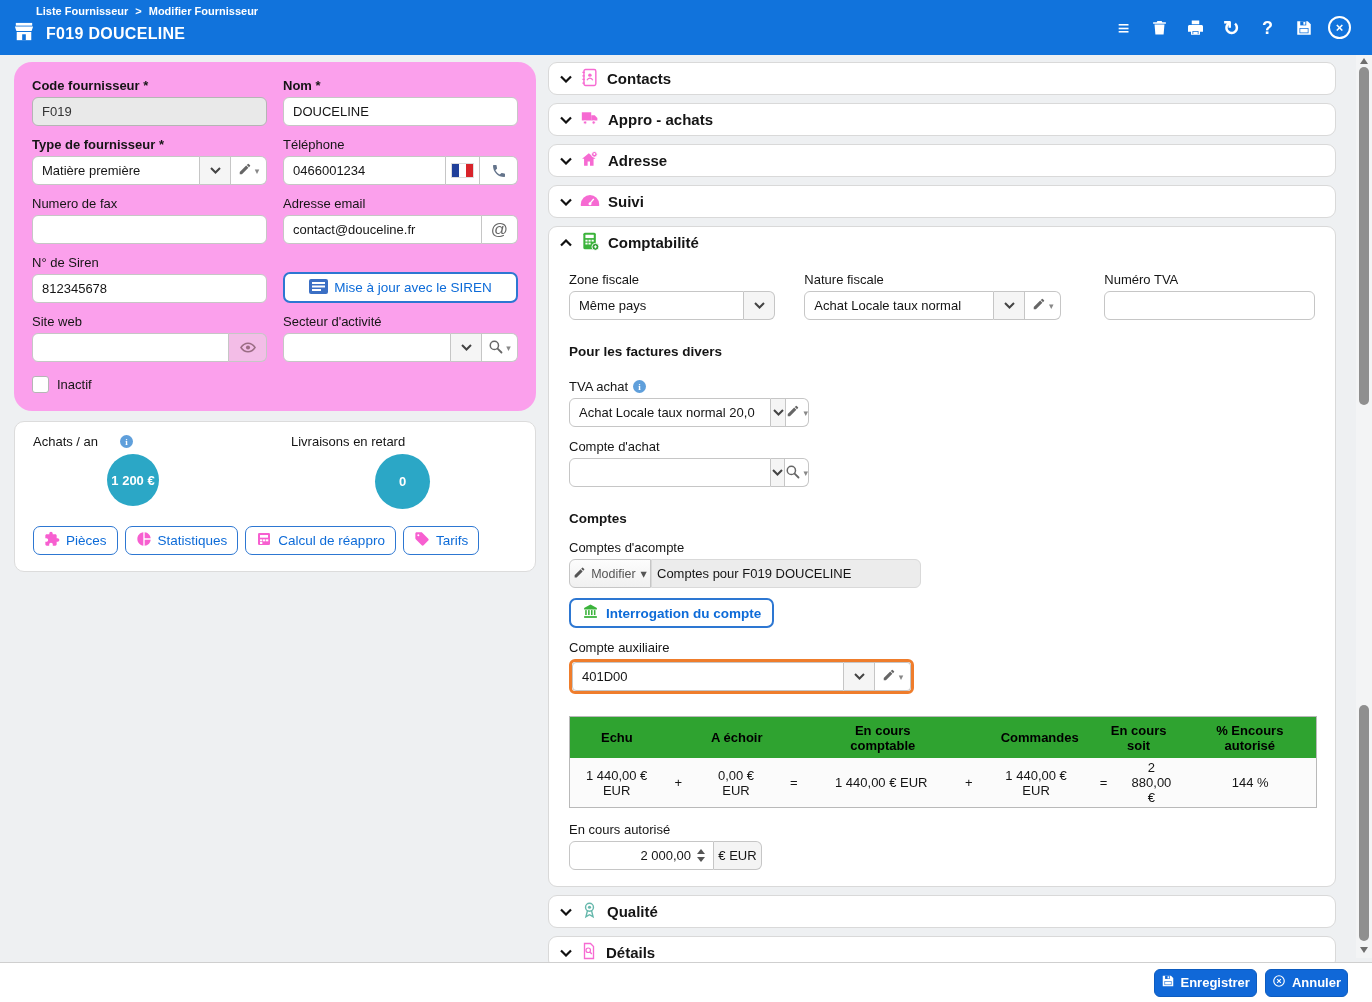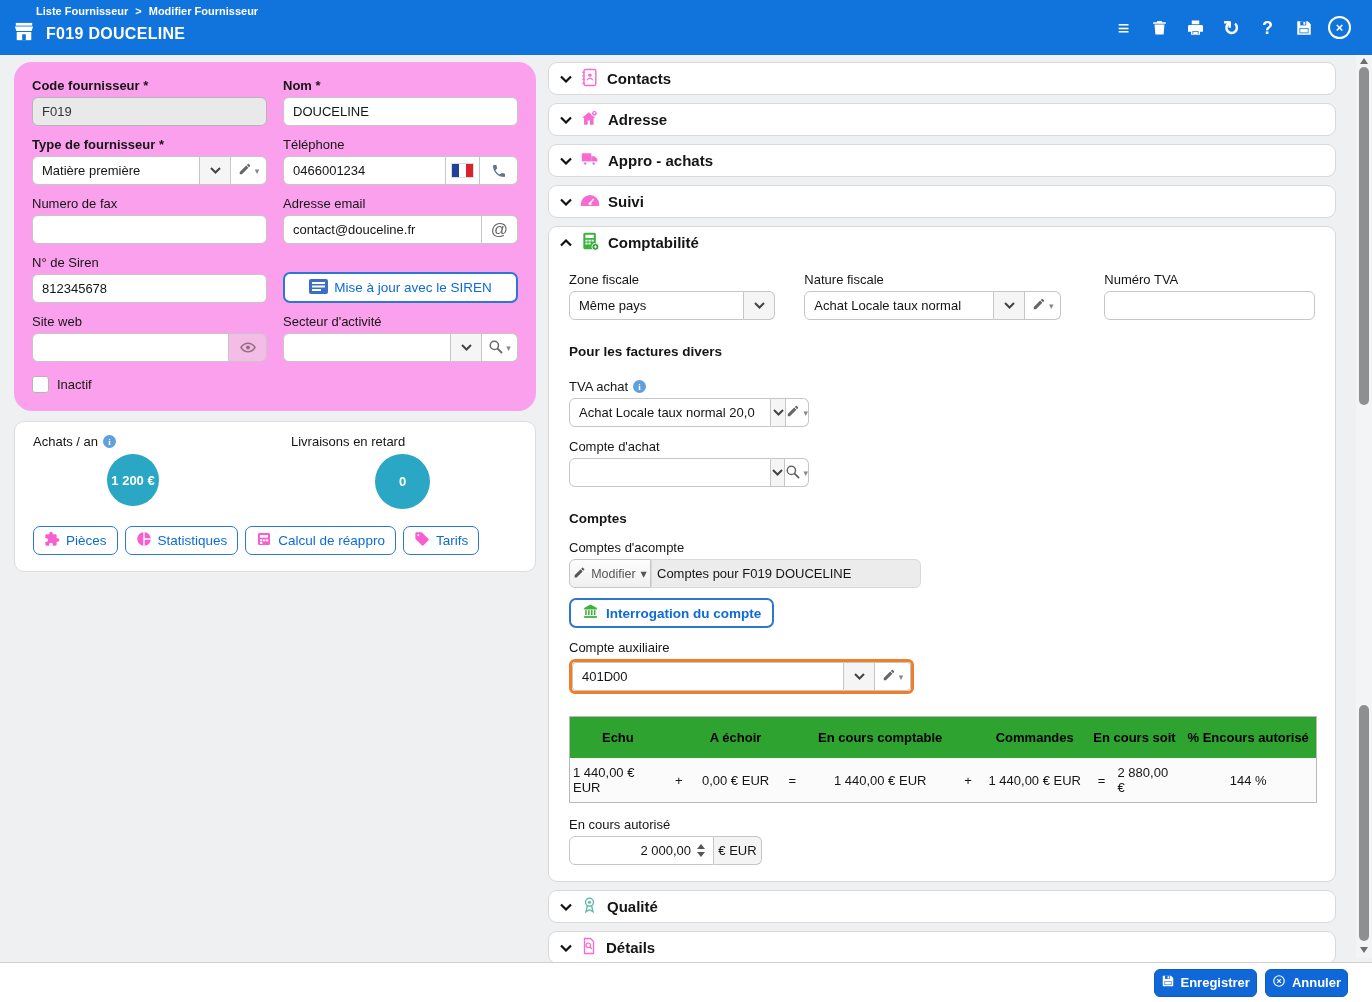--- a/index.html
+++ b/index.html
@@ -29,21 +29,21 @@
   .ig>:last-child{border-radius:0 6px 6px 0}
   .chevbox{width:31px;justify-content:center;background:#f5f5f5}
   .sfx{width:36px;justify-content:center;gap:3px}
   .sfx .caret{color:#888;font-size:9px}
   .sfx-pink{background:#f3bde7;width:38px;justify-content:center}
   .check-row{display:flex;align-items:center;gap:8px;margin-top:14px}
   .checkbox{width:15px;height:15px;border:1px solid #b5b5b5;border-radius:3px;background:#fff}
 
   .stats-panel{margin-top:10px;background:#fff;border:1px solid #dcdcdc;border-radius:10px;padding:12px 18px 16px}
   .stats-grid{display:grid;grid-template-columns:1fr 1fr}
-  .stat-label{display:flex;align-items:center;gap:5px;font-size:13px}
+  .stat-label{display:flex;align-items:center;gap:22px;font-size:13px}
   .circle{width:52px;height:52px;border-radius:50%;background:#2ba7c6;color:#fff;display:flex;
     align-items:center;justify-content:center;font-weight:bold;font-size:13px;margin-top:5px}
   .btn-row{display:flex;gap:7px;margin-top:17px}
   .obtn{height:29px;border:1px solid #2d77d2;border-radius:7px;background:#fff;color:#0d6bd8;
     font-weight:normal;font-size:13.5px;display:flex;align-items:center;gap:6px;padding:0 10px;cursor:pointer}
   .info{width:13px;height:13px;border-radius:50%;background:#5f9fdb;color:#fff;display:inline-flex;
     align-items:center;justify-content:center;font-size:9px;font-weight:bold;font-family:"Liberation Serif",serif}
 
   .right-col{position:absolute;left:548px;top:62px;width:788px}
   .card{background:#fff;border:1px solid #d9d9d9;border-radius:9px;margin-bottom:8px}
@@ -62,21 +62,21 @@
   .big-obtn{display:inline-flex;height:30px;border:2px solid #2d77d2;border-radius:7px;background:#fff;
     color:#0d6bd8;font-weight:bold;font-size:13.5px;align-items:center;gap:7px;padding:0 11px;cursor:pointer}
   .orange-wrap{display:inline-block;border:3px solid #ef7d2c;border-radius:6px;margin-top:4px}
   .orange-wrap .ig{height:29px}
   .orange-wrap .ig>:first-child{border-radius:4px 0 0 4px;width:272px}
   .orange-wrap .ig>:last-child{border-radius:0 4px 4px 0}
 
   .enc-table{width:748px;margin-top:22px;border:1px solid #b9b9b9;background:#fbfbfb;box-sizing:border-box}
   .enc-row{display:flex}
   .enc-head{background:#2fa330;color:#000;font-weight:bold;min-height:41px}
-  .enc-cell{display:flex;align-items:center;justify-content:center;padding:2px 3px;box-sizing:border-box}
+  .enc-cell{display:flex;align-items:center;justify-content:center;text-align:center;padding:2px 15px;box-sizing:border-box}
   .enc-body .enc-cell{min-height:44px}
   .cw1{width:96px}.cwo{width:26px}.cw2{width:88px}.cw3{width:150px}.cw4{width:108px}
   .cw5{width:66px}.cw5h{width:92px}.cw6{width:136px}
 
   .spinfield{width:145px;justify-content:flex-end;padding:0 2px 0 9px;border-radius:6px 0 0 6px}
   .spin{display:flex;flex-direction:column;justify-content:center;align-items:center;gap:3px;width:20px}
   .tri-up{width:0;height:0;border-left:4px solid transparent;border-right:4px solid transparent;border-bottom:5px solid #555}
   .tri-dn{width:0;height:0;border-left:4px solid transparent;border-right:4px solid transparent;border-top:5px solid #555}
   .unit{width:48px;justify-content:center;background:#f4f4f4;font-size:13px}
 
@@ -322,41 +322,41 @@
           </svg></span>
       <span class="card-title">Contacts</span>
     </div>
   </div>
 
   <div class="card">
     <div class="card-h">
       <span><svg width="12" height="8" viewBox="0 0 12 8">
             <path d="M1 1.5l5 5 5-5" fill="none" stroke="#111" stroke-width="2.2"></path>
           </svg></span>
-      <span><svg width="20" height="19" viewBox="0 0 24 24">
-            <path d="M10.5 4L2 11h2.5v9h4.5v-5.5h3V20h4.5v-9H19z" fill="#f66ad2"></path>
-            <circle cx="17.5" cy="5.5" r="3.6" fill="#f66ad2" stroke="#fff" stroke-width="1.2"></circle>
-            <circle cx="17.5" cy="5" r="1.2" fill="#fff"></circle>
-          </svg></span>
-      <span class="card-title">Adresse</span>
-    </div>
-  </div>
-
-  <div class="card">
-    <div class="card-h">
-      <span><svg width="12" height="8" viewBox="0 0 12 8">
-            <path d="M1 1.5l5 5 5-5" fill="none" stroke="#111" stroke-width="2.2"></path>
-          </svg></span>
       <span><svg width="20" height="18" viewBox="0 0 24 22" fill="#f66ad2">
             <path d="M2 4h11.5v10H2z"></path>
             <path d="M13.5 7.5h4.3L21 11v3h-7.5z"></path>
             <circle cx="6" cy="16.5" r="2" stroke="#fff" stroke-width="1"></circle>
             <circle cx="16.5" cy="16.5" r="2" stroke="#fff" stroke-width="1"></circle>
           </svg></span>
       <span class="card-title">Appro - achats</span>
+    </div>
+  </div>
+
+  <div class="card">
+    <div class="card-h">
+      <span><svg width="12" height="8" viewBox="0 0 12 8">
+            <path d="M1 1.5l5 5 5-5" fill="none" stroke="#111" stroke-width="2.2"></path>
+          </svg></span>
+      <span><svg width="20" height="19" viewBox="0 0 24 24">
+            <path d="M10.5 4L2 11h2.5v9h4.5v-5.5h3V20h4.5v-9H19z" fill="#f66ad2"></path>
+            <circle cx="17.5" cy="5.5" r="3.6" fill="#f66ad2" stroke="#fff" stroke-width="1.2"></circle>
+            <circle cx="17.5" cy="5" r="1.2" fill="#fff"></circle>
+          </svg></span>
+      <span class="card-title">Adresse</span>
     </div>
   </div>
 
   <div class="card">
     <div class="card-h">
       <span><svg width="12" height="8" viewBox="0 0 12 8">
             <path d="M1 1.5l5 5 5-5" fill="none" stroke="#111" stroke-width="2.2"></path>
           </svg></span>
       <span><svg width="20" height="15" viewBox="0 0 24 15">
             <path d="M12 1A11 11 0 0 0 1 12v2h22v-2A11 11 0 0 0 12 1z" fill="#f66ad2"></path>

